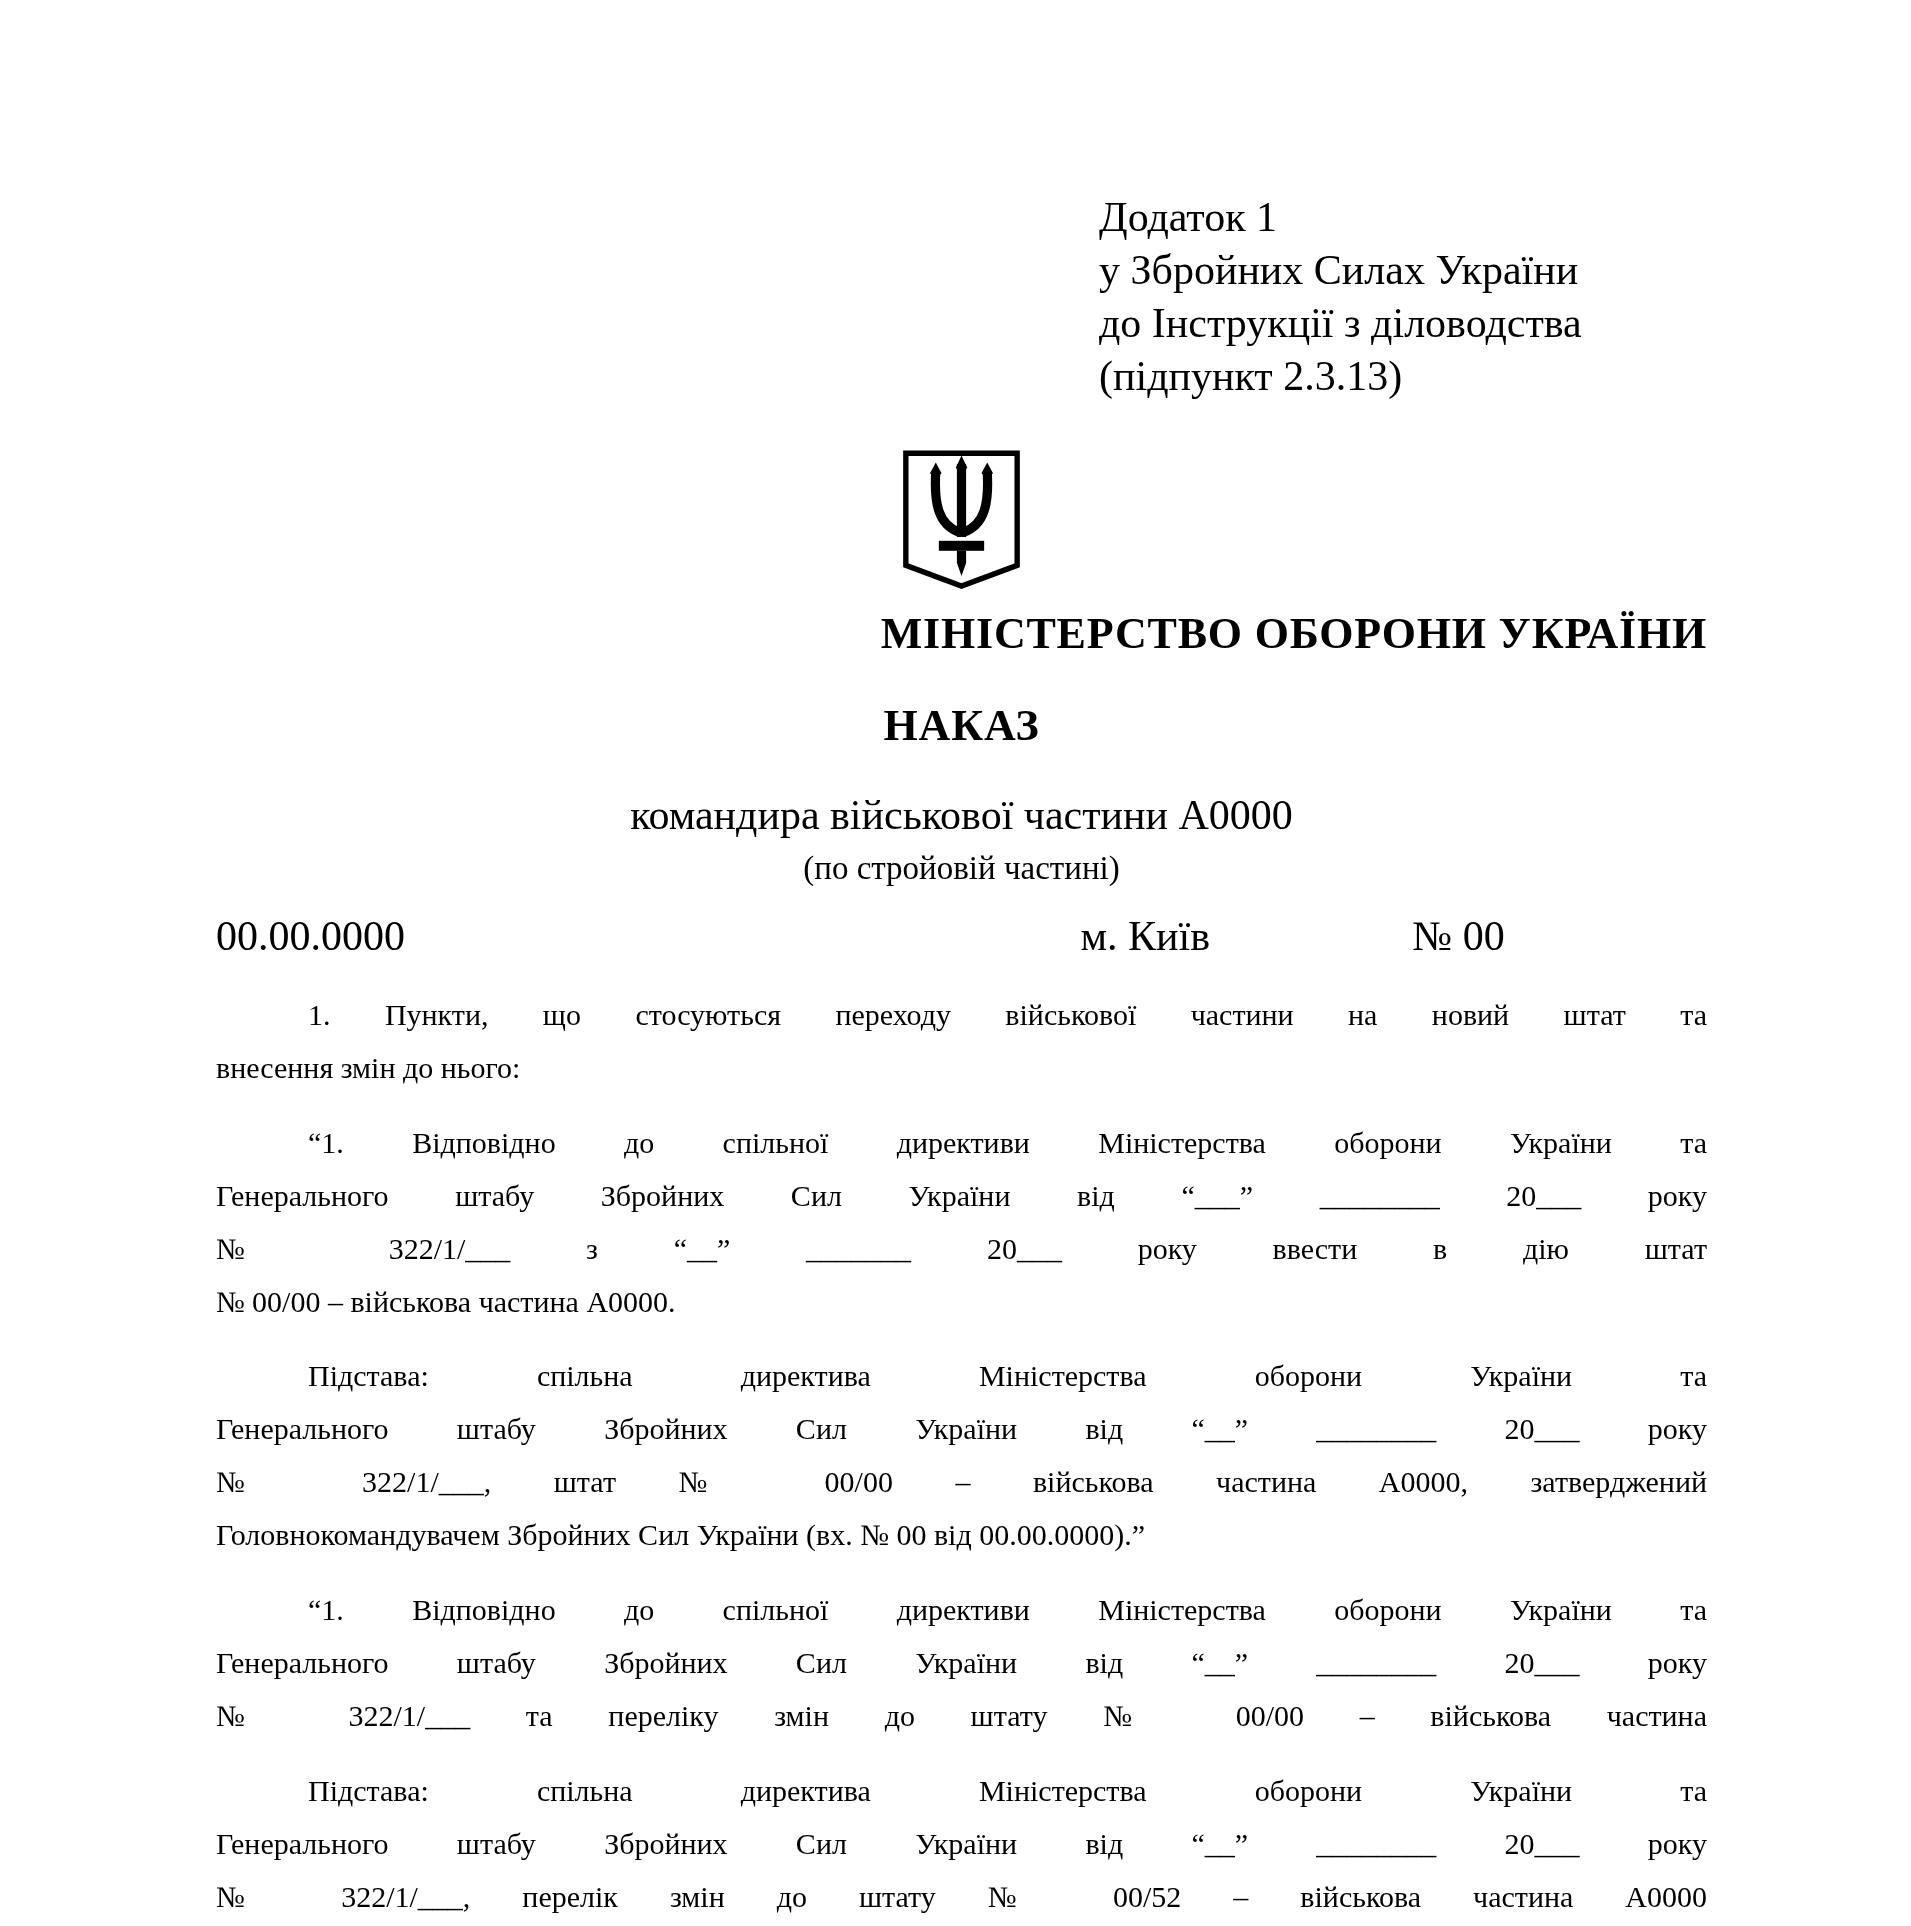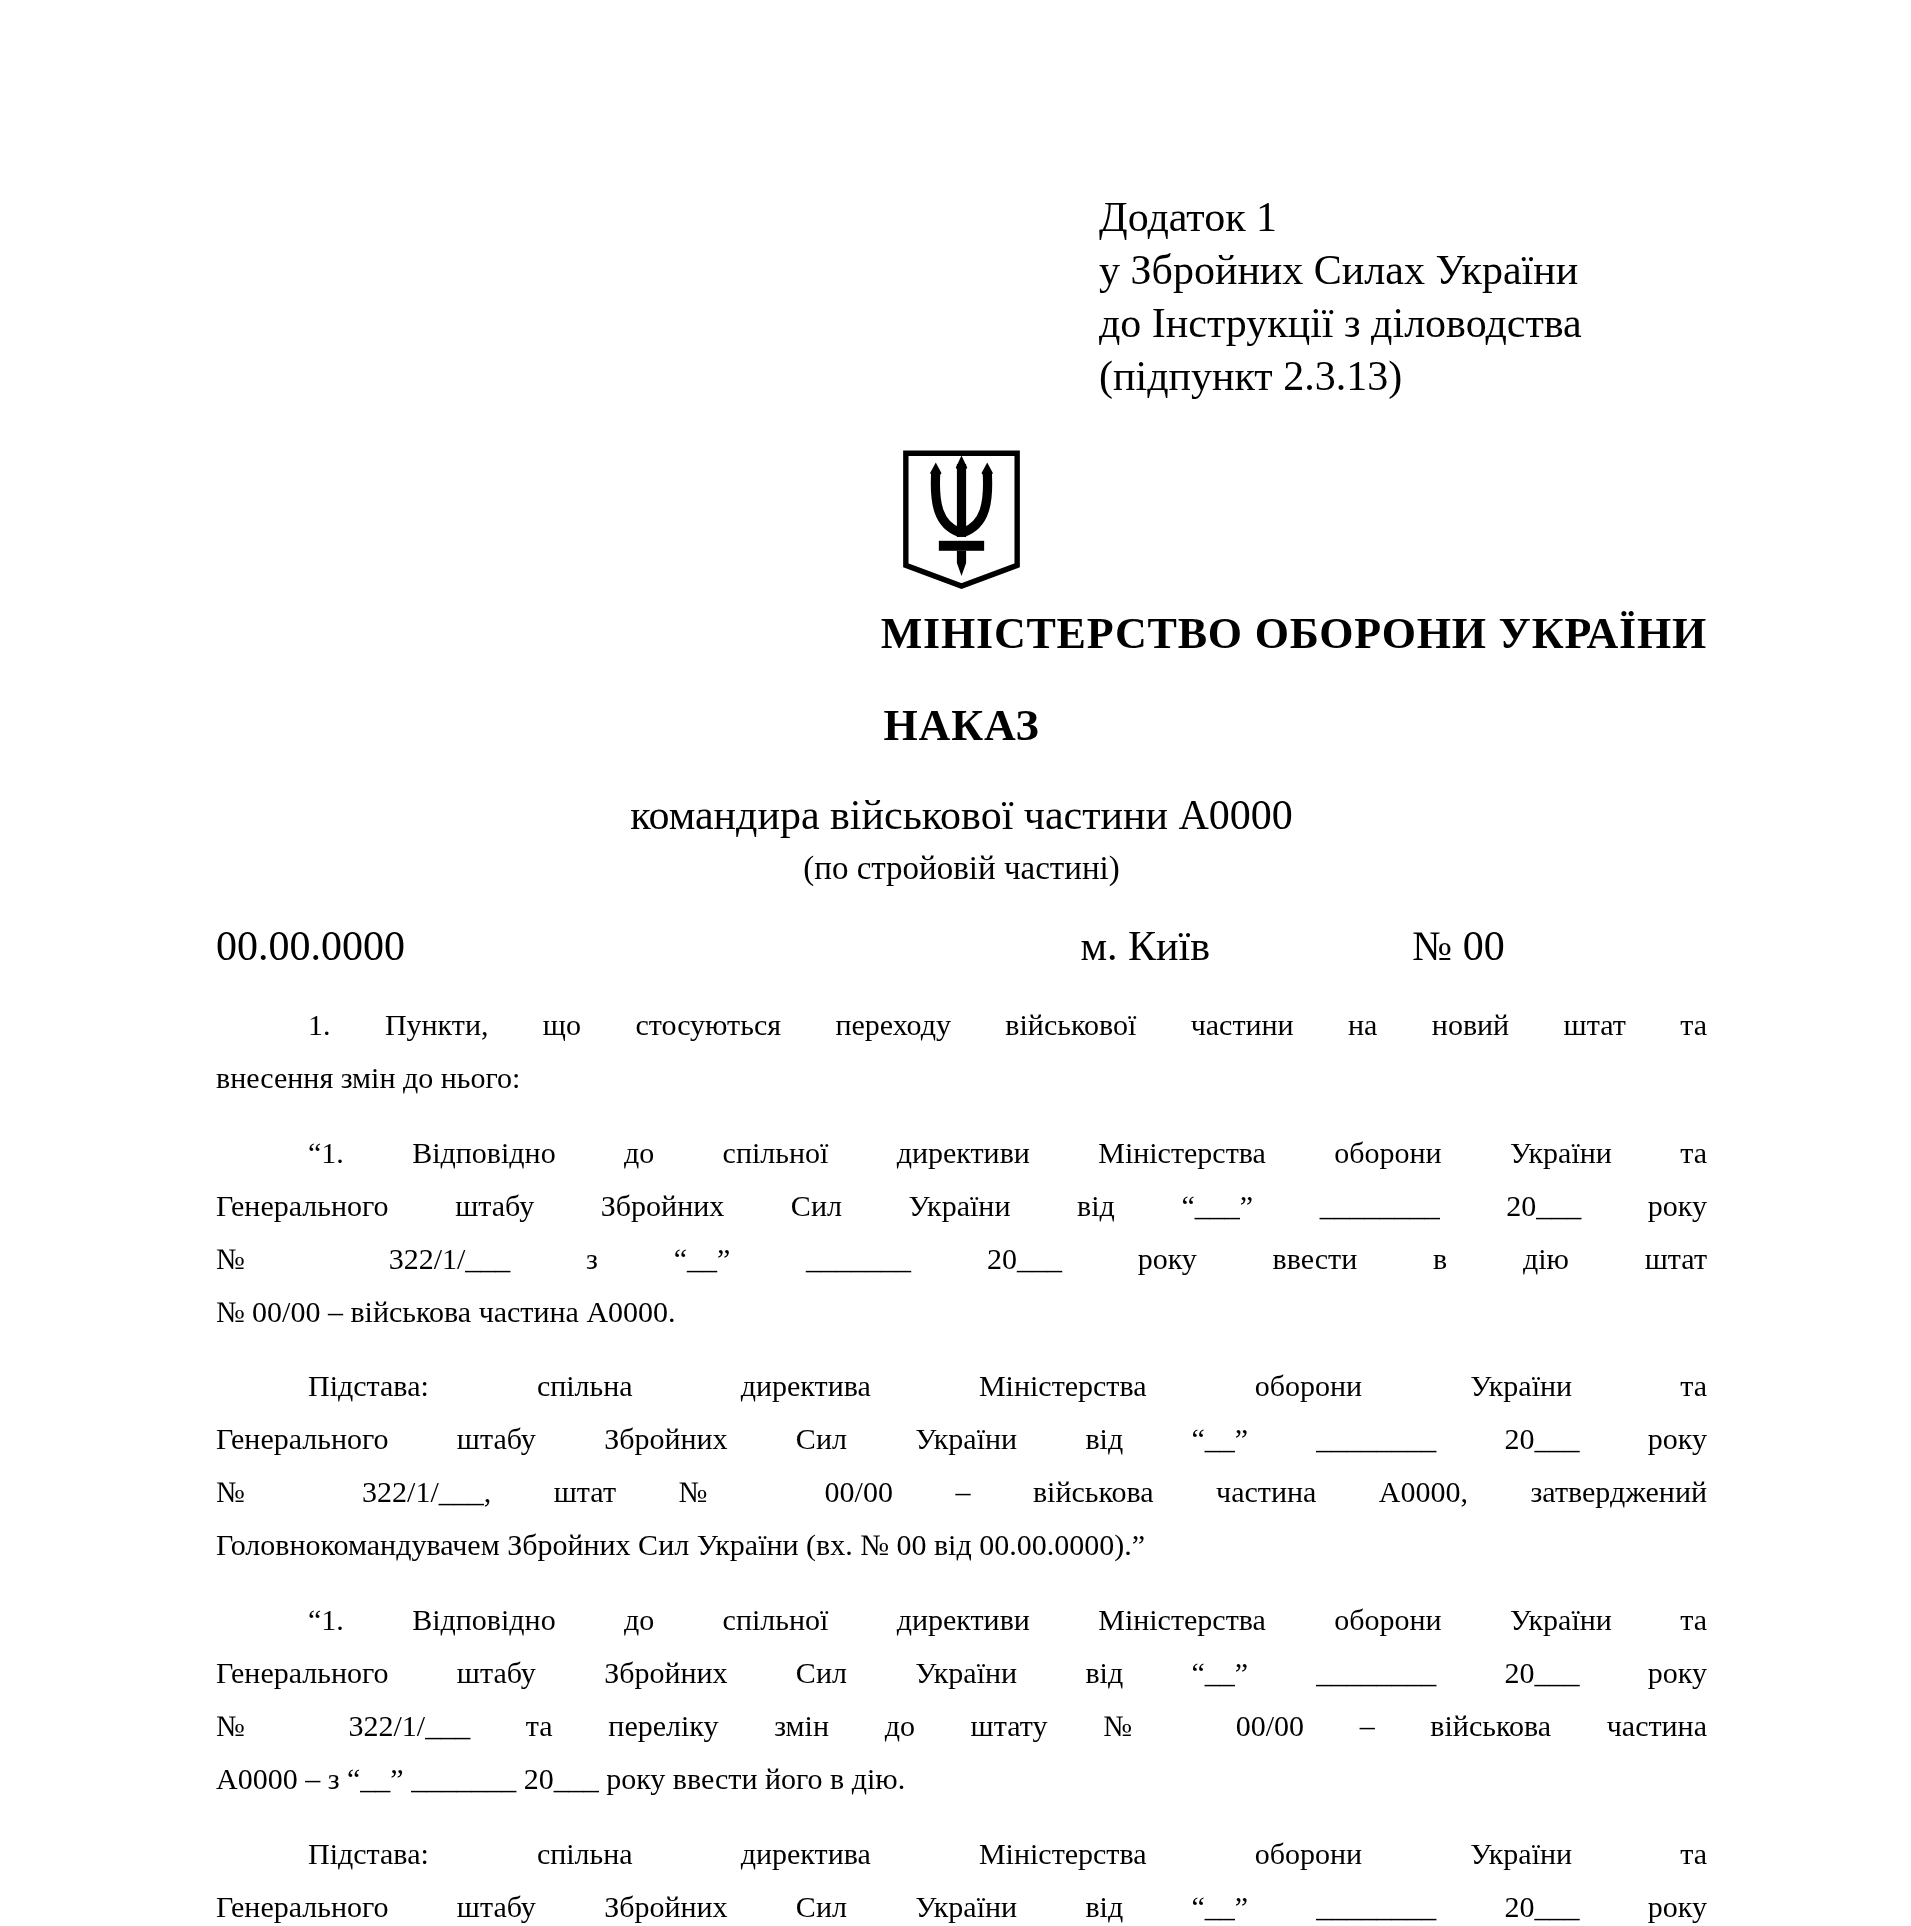--- a/index.html
+++ b/index.html
@@ -13,21 +13,21 @@
   .annex div { white-space:nowrap; }
 
   .emblem-wrap { margin-top:46px; height:141px; text-align:center; }
   .emblem-wrap svg { display:inline-block; }
 
   .ministry { margin-top:17.3px; text-align:right; font-weight:bold; font-size:44px; line-height:53px; letter-spacing:0.8px; }
   .order-heading { margin-top:39px; text-align:center; font-weight:bold; font-size:44px; line-height:53px; letter-spacing:0.8px; }
   .commander { margin-top:37px; text-align:center; font-size:42px; line-height:53px; }
   .order-type { text-align:center; font-size:33px; line-height:53px; }
 
-  .meta-row { margin-top:25px; display:flex; font-size:42px; line-height:53px; }
+  .meta-row { margin-top:15px; display:flex; font-size:42px; line-height:53px; }
   .meta-row .cell { flex:1 1 0; }
   .meta-center { text-align:right; }
   .meta-right { text-align:center; }
 
   .para { margin-top:21.6px; }
   .para:nth-child(1) { margin-top:25px; }
   .para:nth-child(6) { margin-top:25px; }
   .para:nth-child(7) { margin-top:48px; }
   .line { font-size:30px; line-height:53px; }
   .line.just { text-align:justify; text-align-last:justify; }
@@ -87,21 +87,20 @@
         <div class="para">
           <div class="line first just">Підстава: спільна директива Міністерства оборони України та</div>
           <div class="line just">Генерального штабу Збройних Сил України від “__” ________ 20___ року</div>
           <div class="line just">№ 322/1/___, штат № 00/00 – військова частина А0000, затверджений</div>
           <div class="line">Головнокомандувачем Збройних Сил України (вх. № 00 від 00.00.0000).”</div>
         </div>
         <div class="para">
           <div class="line first just">“1. Відповідно до спільної директиви Міністерства оборони України та</div>
           <div class="line just">Генерального штабу Збройних Сил України від “__” ________ 20___ року</div>
           <div class="line just">№ 322/1/___ та переліку змін до штату № 00/00 – військова частина</div>
-          <div class="line">А0000 – з “__” _______ 20___ року ввести його в дію.</div>
         </div>
         <div class="para">
           <div class="line first just">Підстава: спільна директива Міністерства оборони України та</div>
           <div class="line just">Генерального штабу Збройних Сил України від “__” ________ 20___ року</div>
           <div class="line just">№ 322/1/___, перелік змін до штату № 00/52 – військова частина А0000</div>
         </div>
       </div>
 
   </div>
 </div>

